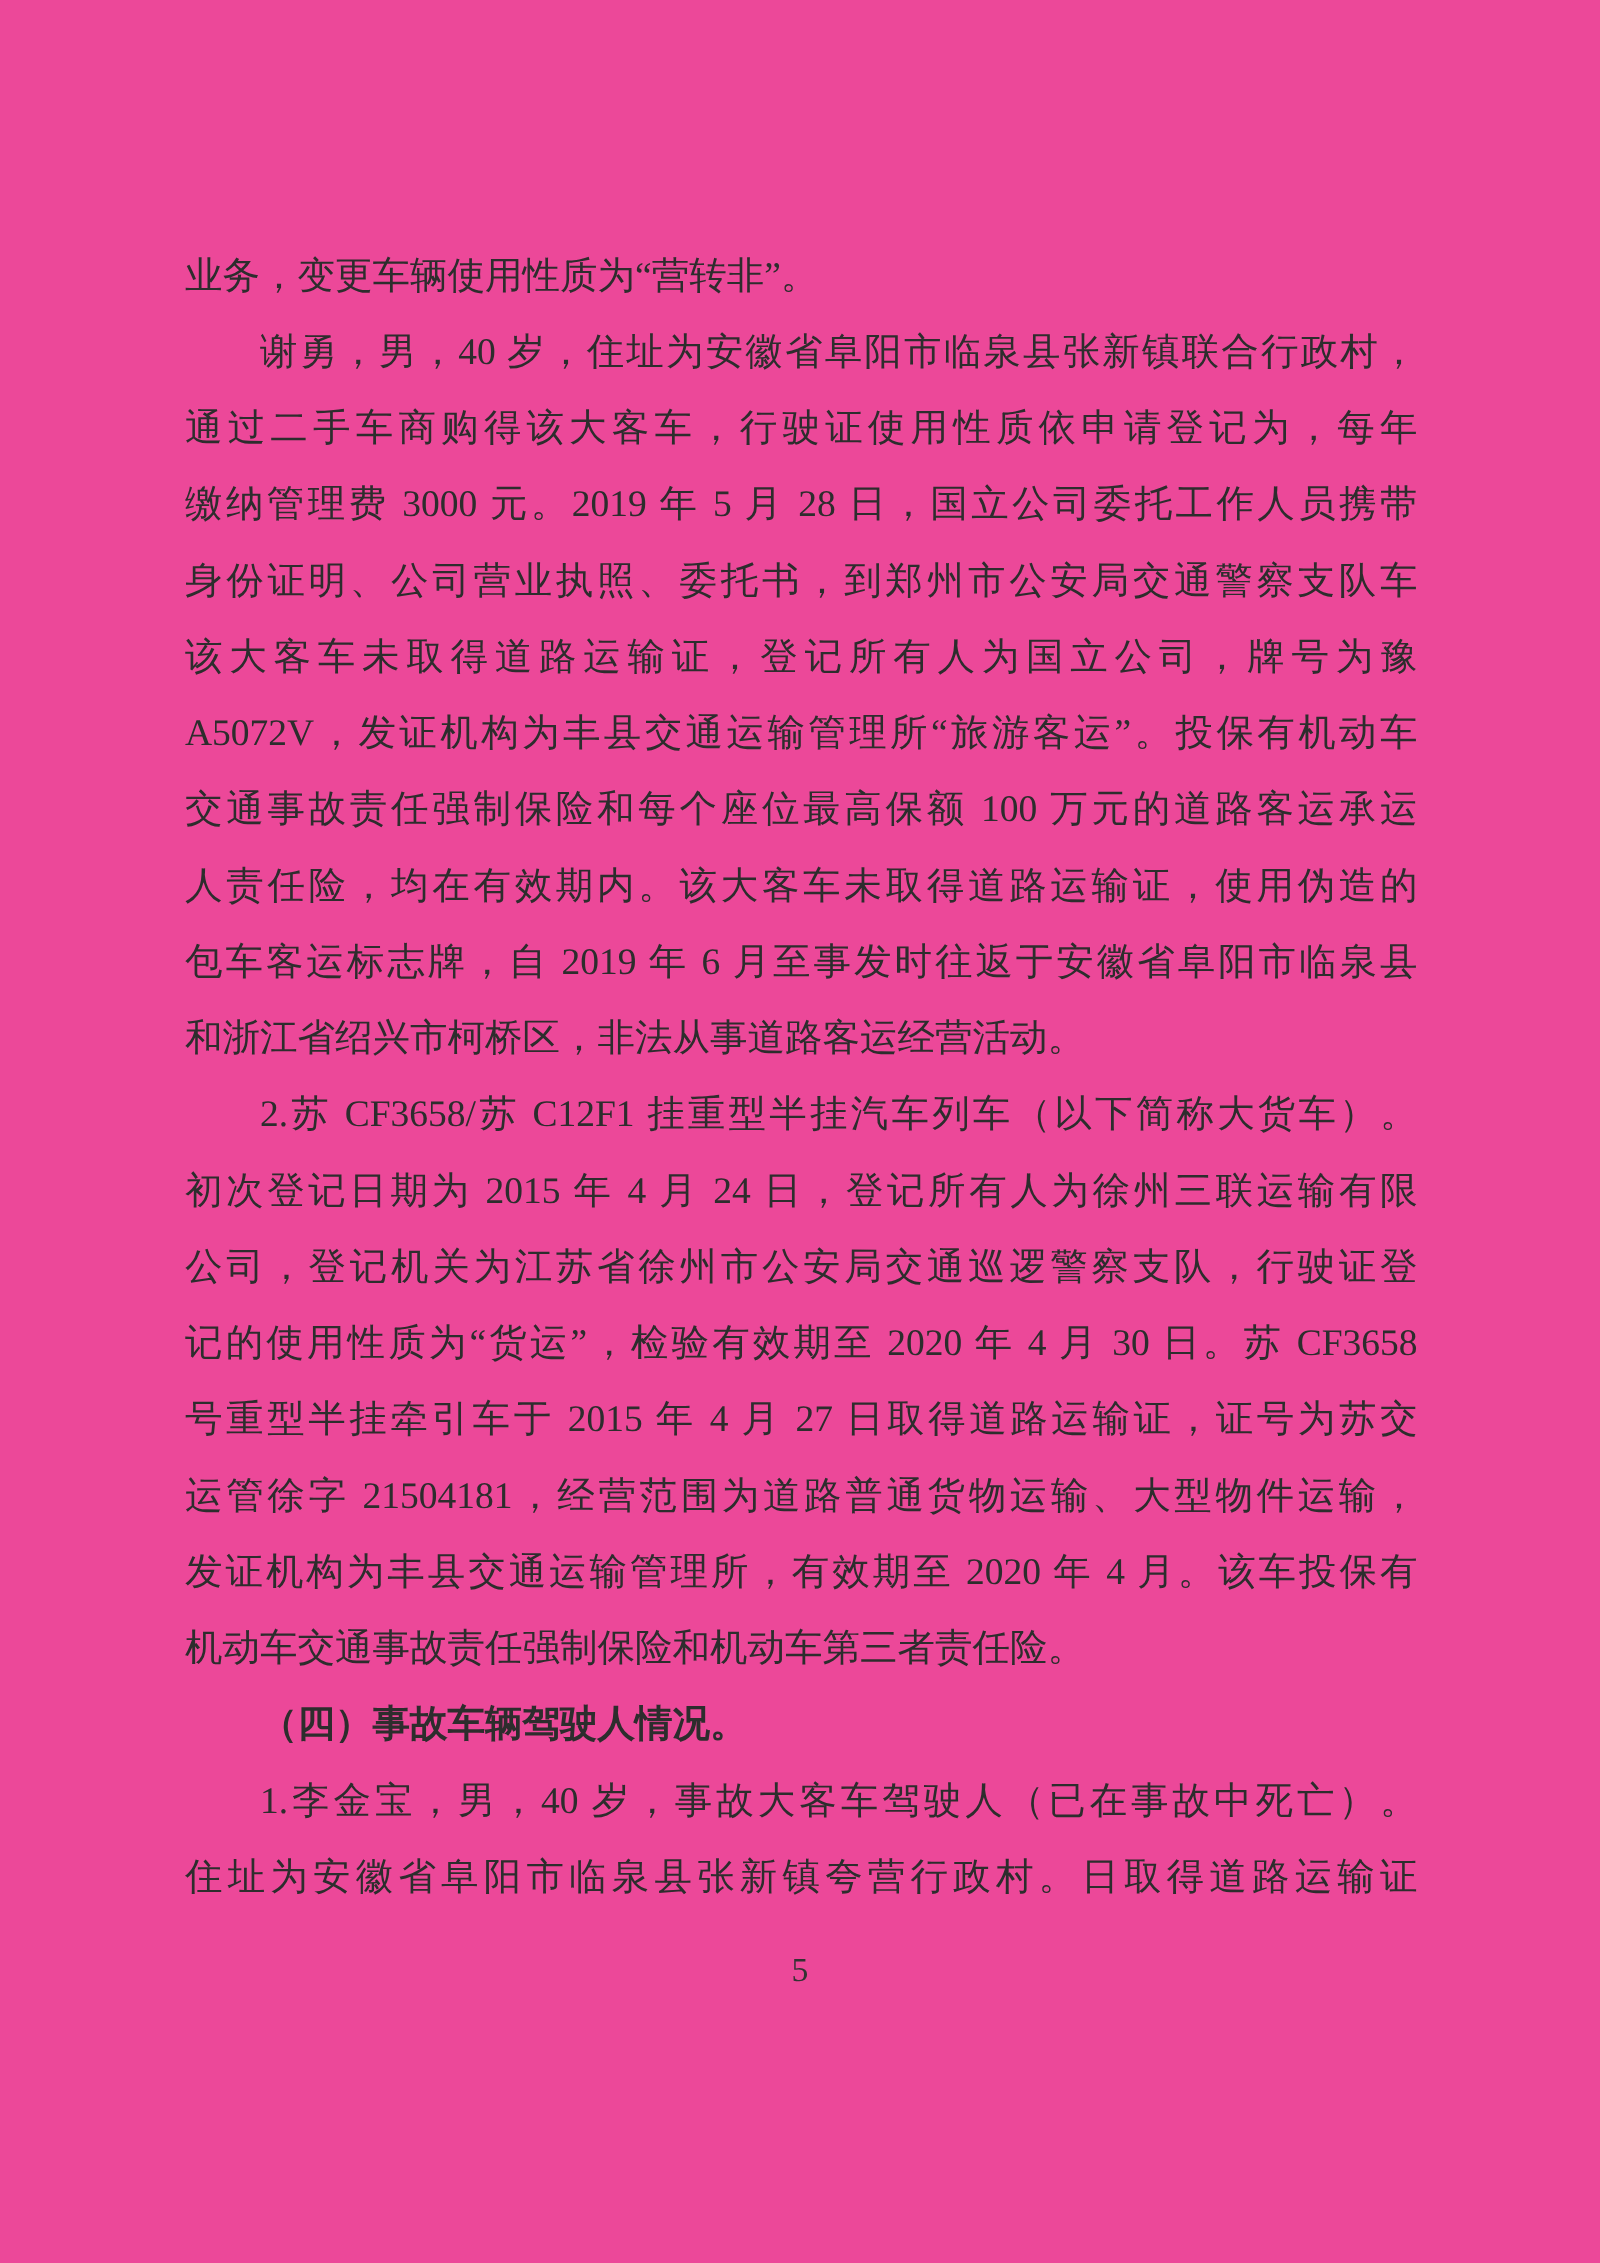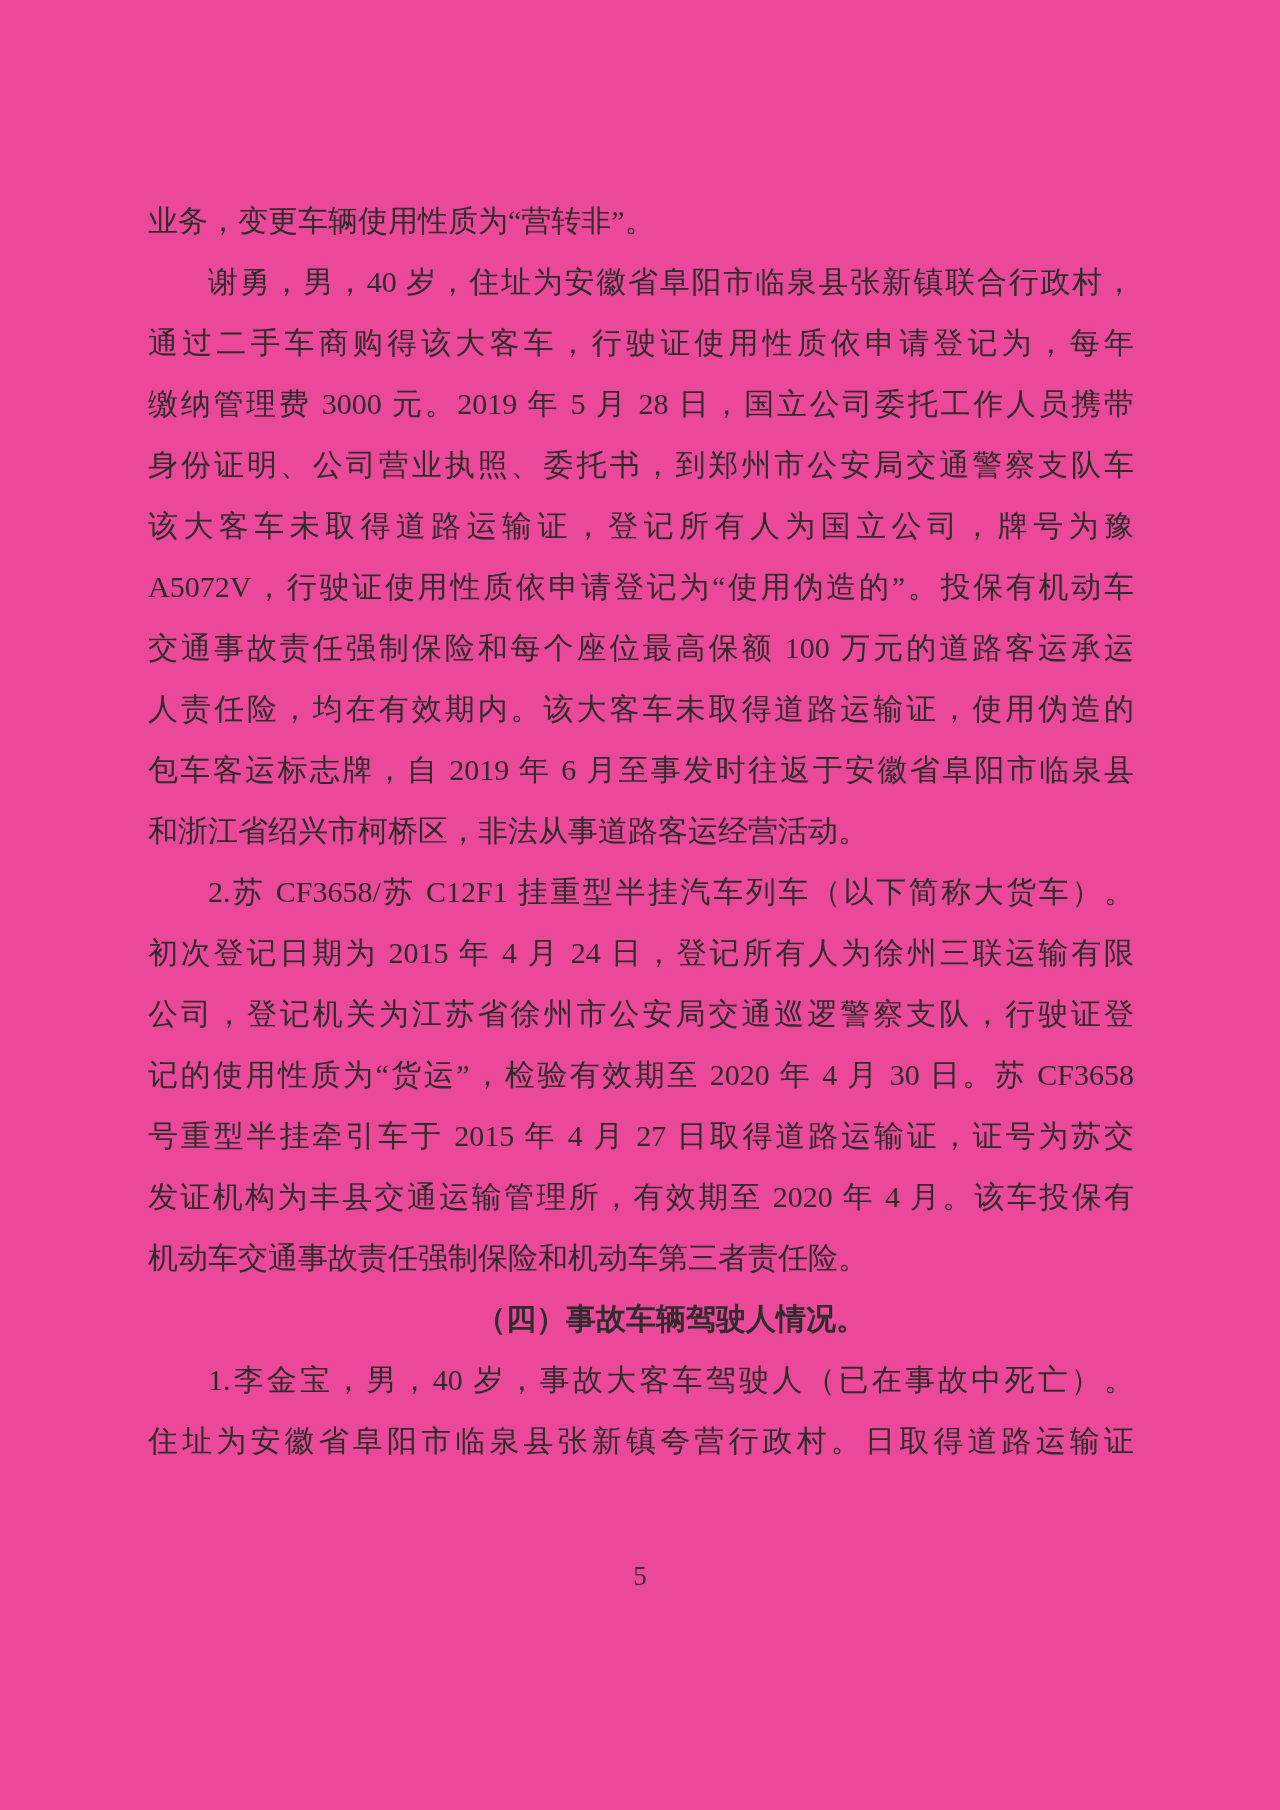--- a/index.html
+++ b/index.html
@@ -34,21 +34,20 @@
   .line.justify {
     text-align: justify;
     text-align-last: justify;
     text-justify: inter-character;
   }
   .line.indent {
     text-indent: 2em;
   }
   .line.bold {
     font-weight: bold;
-    text-align: center;
   }
   .page-number {
     position: absolute;
     left: 0;
     right: 0;
     top: 1556px;
     height: 40px;
     line-height: 40px;
     text-align: center;
     font-size: 27px;
@@ -59,30 +58,31 @@
 <body>
 
 <div class="page">
   <div class="content">
     <div class="line">业务，变更车辆使用性质为“营转非”。</div>
     <div class="line indent justify">谢勇，男，40 岁，住址为安徽省阜阳市临泉县张新镇联合行政村，</div>
     <div class="line justify">通过二手车商购得该大客车，行驶证使用性质依申请登记为，每年</div>
     <div class="line justify">缴纳管理费 3000 元。2019 年 5 月 28 日，国立公司委托工作人员携带</div>
     <div class="line justify">身份证明、公司营业执照、委托书，到郑州市公安局交通警察支队车</div>
     <div class="line justify">该大客车未取得道路运输证，登记所有人为国立公司，牌号为豫</div>
-    <div class="line justify">A5072V，行驶证使用性质依申请登记为“使用伪造的”。投保有机动车</div>
+    <div class="line justify">A5072V，发证机构为丰县交通运输管理所“旅游客运”。投保有机动车</div>
     <div class="line justify">交通事故责任强制保险和每个座位最高保额 100 万元的道路客运承运</div>
     <div class="line justify">人责任险，均在有效期内。该大客车未取得道路运输证，使用伪造的</div>
     <div class="line justify">包车客运标志牌，自 2019 年 6 月至事发时往返于安徽省阜阳市临泉县</div>
     <div class="line">和浙江省绍兴市柯桥区，非法从事道路客运经营活动。</div>
     <div class="line indent justify">2.苏 CF3658/苏 C12F1 挂重型半挂汽车列车（以下简称大货车）。</div>
     <div class="line justify">初次登记日期为 2015 年 4 月 24 日，登记所有人为徐州三联运输有限</div>
     <div class="line justify">公司，登记机关为江苏省徐州市公安局交通巡逻警察支队，行驶证登</div>
     <div class="line justify">记的使用性质为“货运”，检验有效期至 2020 年 4 月 30 日。苏 CF3658</div>
     <div class="line justify">号重型半挂牵引车于 2015 年 4 月 27 日取得道路运输证，证号为苏交</div>
+    <div class="line justify">运管徐字 21504181，经营范围为道路普通货物运输、大型物件运输，</div>
     <div class="line justify">发证机构为丰县交通运输管理所，有效期至 2020 年 4 月。该车投保有</div>
     <div class="line">机动车交通事故责任强制保险和机动车第三者责任险。</div>
     <div class="line indent bold">（四）事故车辆驾驶人情况。</div>
     <div class="line indent justify">1.李金宝，男，40 岁，事故大客车驾驶人（已在事故中死亡）。</div>
     <div class="line justify">住址为安徽省阜阳市临泉县张新镇夸营行政村。日取得道路运输证</div>
   </div>
   <div class="page-number">5</div>
 </div>
 
 </body></html>

